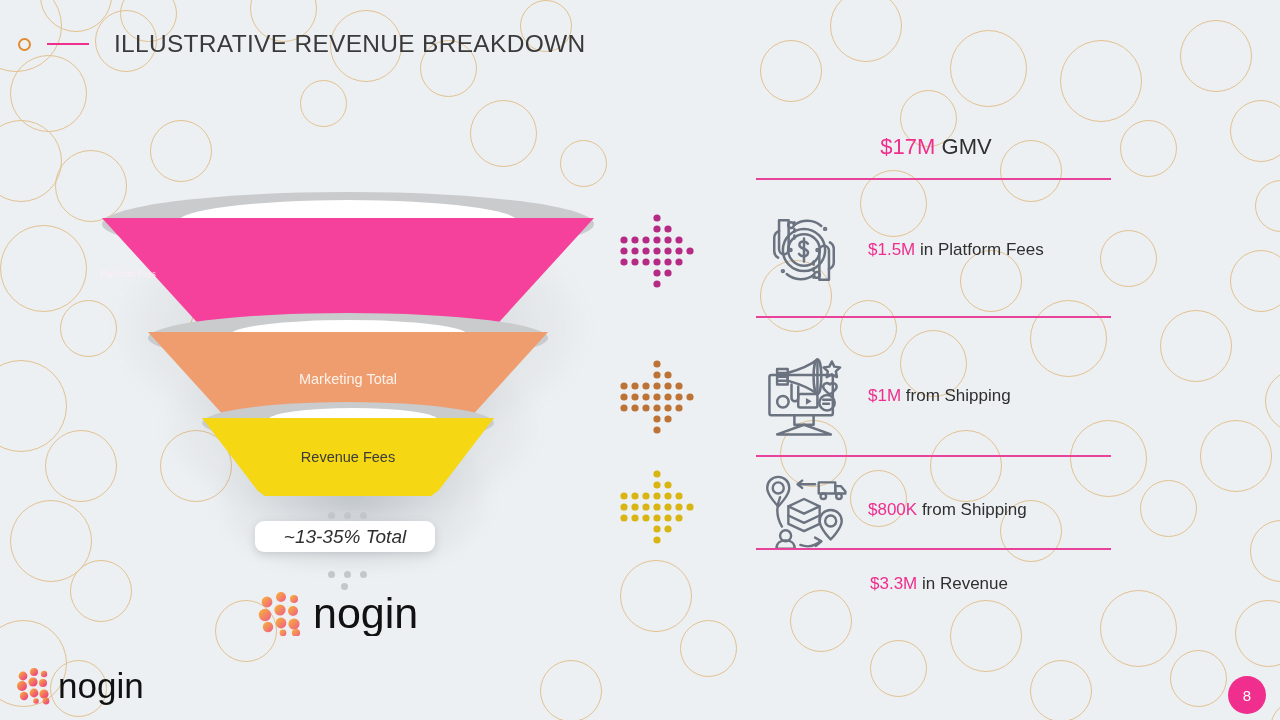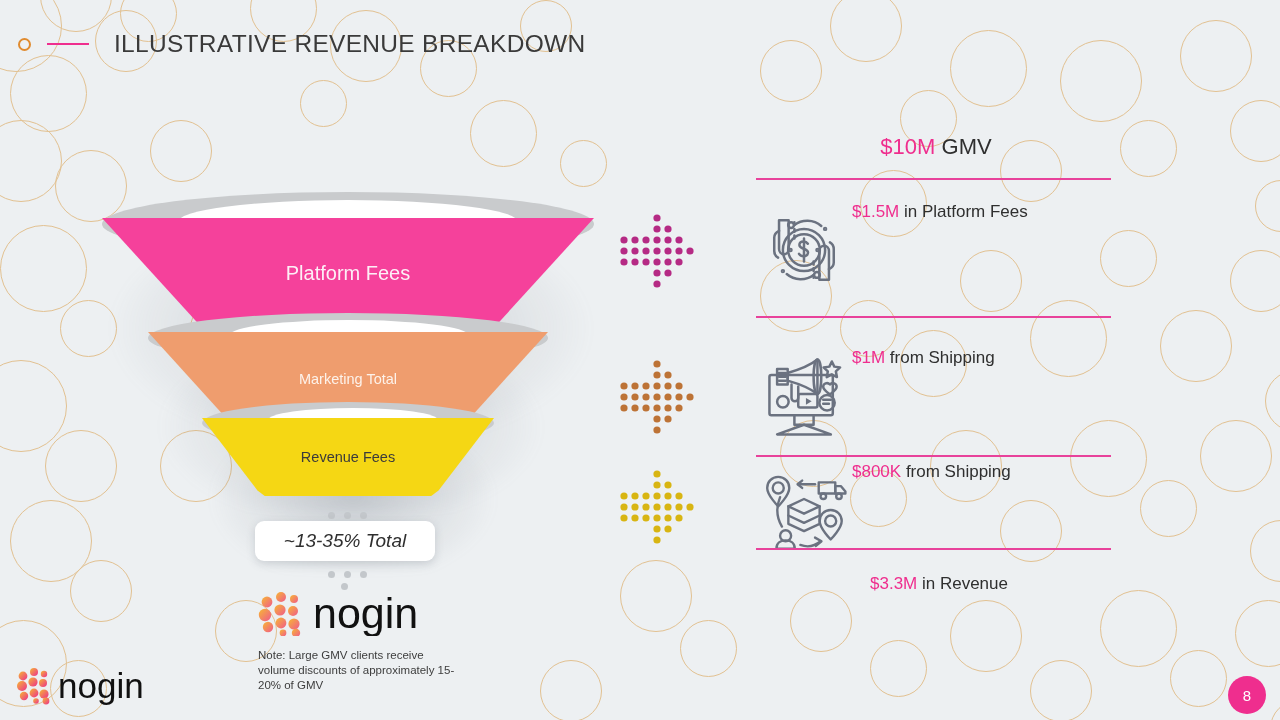--- a/index.html
+++ b/index.html
@@ -35,22 +35,22 @@
   .rim-inner{position:absolute;border-radius:50%;background:#fff;}
   .body-shape{position:absolute;}
 
   
   .t1-shadow{position:absolute;left:6px;top:102px;width:490px;height:230px;
     background:radial-gradient(ellipse at 50% 55%, rgba(110,118,130,.30), rgba(110,118,130,0) 70%);filter:blur(5px);}
   .t1-rim{left:2px;top:92px;width:492px;height:64px;}
   .t1-rim-in{left:78px;top:100px;width:340px;height:44px;}
   .t1-body{left:2px;top:118px;width:492px;height:112px;background:#f5419b;
     clip-path:polygon(0% 0%,100% 0%,80.5% 94%,78% 100%,22% 100%,19.5% 94%);}
-  .t1-label{position:absolute;left:0;top:164px;width:496px;text-align:center;color:#fdeef6;
-    font-size:20px;line-height:19px;}
+  .t1-label{position:absolute;left:0;top:164px;width:496px;text-align:left;color:#fdeef6;
+    font-size:10px;line-height:19px;font-family:Liberation Serif, serif;}
 
   
   .t2-shadow{position:absolute;left:56px;top:225px;width:390px;height:185px;
     background:radial-gradient(ellipse at 50% 55%, rgba(110,118,130,.28), rgba(110,118,130,0) 70%);filter:blur(5px);}
   .t2-rim{left:48px;top:213px;width:400px;height:50px;}
   .t2-rim-in{left:130px;top:220px;width:238px;height:30px;}
   .t2-body{left:48px;top:232px;width:400px;height:90px;background:#ef9d6e;
     clip-path:polygon(0% 0%,100% 0%,81% 93%,78.5% 100%,21.5% 100%,19% 93%);}
   .t2-label{position:absolute;left:0;top:270px;width:496px;text-align:center;color:#fdf2ea;
     font-size:14.5px;line-height:19px;}
@@ -62,36 +62,36 @@
   .t3-rim-in{left:168px;top:308px;width:170px;height:24px;}
   .t3-body{left:102px;top:318px;width:292px;height:78px;background:#f5d714;
     clip-path:polygon(0% 0%,100% 0%,81% 93%,78.5% 100%,21.5% 100%,19% 93%);}
   .t3-label{position:absolute;left:0;top:348px;width:496px;text-align:center;color:#3b3b3b;
     font-size:14.5px;line-height:19px;}
 
   
   .badge-dots{position:absolute;display:flex;gap:9px;}
   .bdot{width:7px;height:7px;border-radius:50%;background:#c3c7cb;}
   .total-badge{
-    position:absolute;left:255px;top:521px;width:180px;height:40px;
+    position:absolute;left:255px;top:521px;width:180px;height:31px;
     background:#fff;border-radius:9px;box-shadow:0 3px 9px rgba(90,100,115,.22);
     display:flex;align-items:center;justify-content:center;
     font-style:italic;font-size:19px;color:#2f2f2f;
   }
 
   
   .center-logo{position:absolute;left:255px;top:588px;width:190px;height:48px;}
   .note{position:absolute;left:258px;top:648px;width:200px;font-size:11.5px;color:#3d3d3d;line-height:15px;}
 
   
   .dotarrow{position:absolute;}
   .gmv-head{position:absolute;left:756px;top:134px;width:360px;text-align:center;font-size:22px;color:#2f2f2f;}
   .gmv-head .amt{color:#ef2e8e;}
   .hr{position:absolute;left:756px;width:355px;height:2px;background:#e8429b;}
-  .row{position:absolute;left:756px;display:flex;align-items:flex-start;}
+  .row{position:absolute;left:756px;display:flex;align-items:center;gap:16px;}
   .row-icon{width:96px;height:96px;flex:0 0 96px;display:flex;align-items:center;justify-content:center;}
   .row-text{font-size:17px;color:#2f2f2f;white-space:nowrap;}
   .row-text .amt{color:#ef2e8e;}
   .rev-text{position:absolute;left:870px;top:574px;font-size:17px;color:#2f2f2f;}
   .rev-text .amt{color:#ef2e8e;}
 
   
   .footer-logo{position:absolute;left:14px;top:664px;width:135px;height:42px;}
   .page-badge{
     position:absolute;left:1228px;top:676px;width:38px;height:38px;border-radius:50%;
@@ -240,21 +240,20 @@
         <circle cx="13" cy="39" r="5.2"></circle>
           <circle cx="26" cy="35" r="5.4"></circle>
           <circle cx="39" cy="36" r="5.6"></circle>
         <circle cx="28" cy="45" r="3.4"></circle>
           <circle cx="41" cy="45" r="4.2"></circle>
       </g>
       <text x="58" y="40" font-family="Liberation Sans, sans-serif" font-size="43" fill="#111">nogin</text>
     </svg>
   </div>
 
-  <div class="note">Note: Large GMV clients receive volume discounts of approximately 15-20% of GMV</div>
 
   <div class="dotarrow" style="left:618px;top:212px;">
     <svg width="78" height="78" viewBox="0 0 78 78" id="arr0">
         <circle cx="39" cy="6" r="3.6" fill="#b52a84"></circle>
         <circle cx="39" cy="17" r="3.6" fill="#b52a84"></circle>
         <circle cx="50" cy="17" r="3.6" fill="#b52a84"></circle>
         <circle cx="6" cy="28" r="3.6" fill="#b52a84"></circle>
         <circle cx="17" cy="28" r="3.6" fill="#b52a84"></circle>
         <circle cx="28" cy="28" r="3.6" fill="#b52a84"></circle>
         <circle cx="39" cy="28" r="3.6" fill="#b52a84"></circle>
@@ -331,21 +330,21 @@
         <circle cx="39" cy="50" r="3.6" fill="#d8b512"></circle>
         <circle cx="50" cy="50" r="3.6" fill="#d8b512"></circle>
         <circle cx="61" cy="50" r="3.6" fill="#d8b512"></circle>
         <circle cx="39" cy="61" r="3.6" fill="#d8b512"></circle>
         <circle cx="50" cy="61" r="3.6" fill="#d8b512"></circle>
         <circle cx="39" cy="72" r="3.6" fill="#d8b512"></circle>
       </svg>
   </div>
 
   <div class="gmv-head">
-    <span class="amt">$10M</span><span> GMV</span>
+    <span class="amt">$17M</span><span> GMV</span>
   </div>
 
   <div class="hr" style="top:178px;"></div>
 
   <div class="row" style="top:202px;">
     <span class="row-icon">
       <svg viewBox="0 0 100 100" width="96" height="96" fill="none" stroke="#6b7280" stroke-width="2.6" stroke-linecap="round" stroke-linejoin="round">
         <circle cx="50" cy="50" r="22"></circle>
           <circle cx="50" cy="50" r="16.5"></circle>
         <path d="M54 43.5c-1-1.6-2.6-2.4-4.4-2.4-2.6 0-4.4 1.5-4.4 3.6 0 4.7 9 3.2 9 8 0 2.2-2 3.8-4.7 3.8-2 0-3.7-.9-4.7-2.5"></path>

